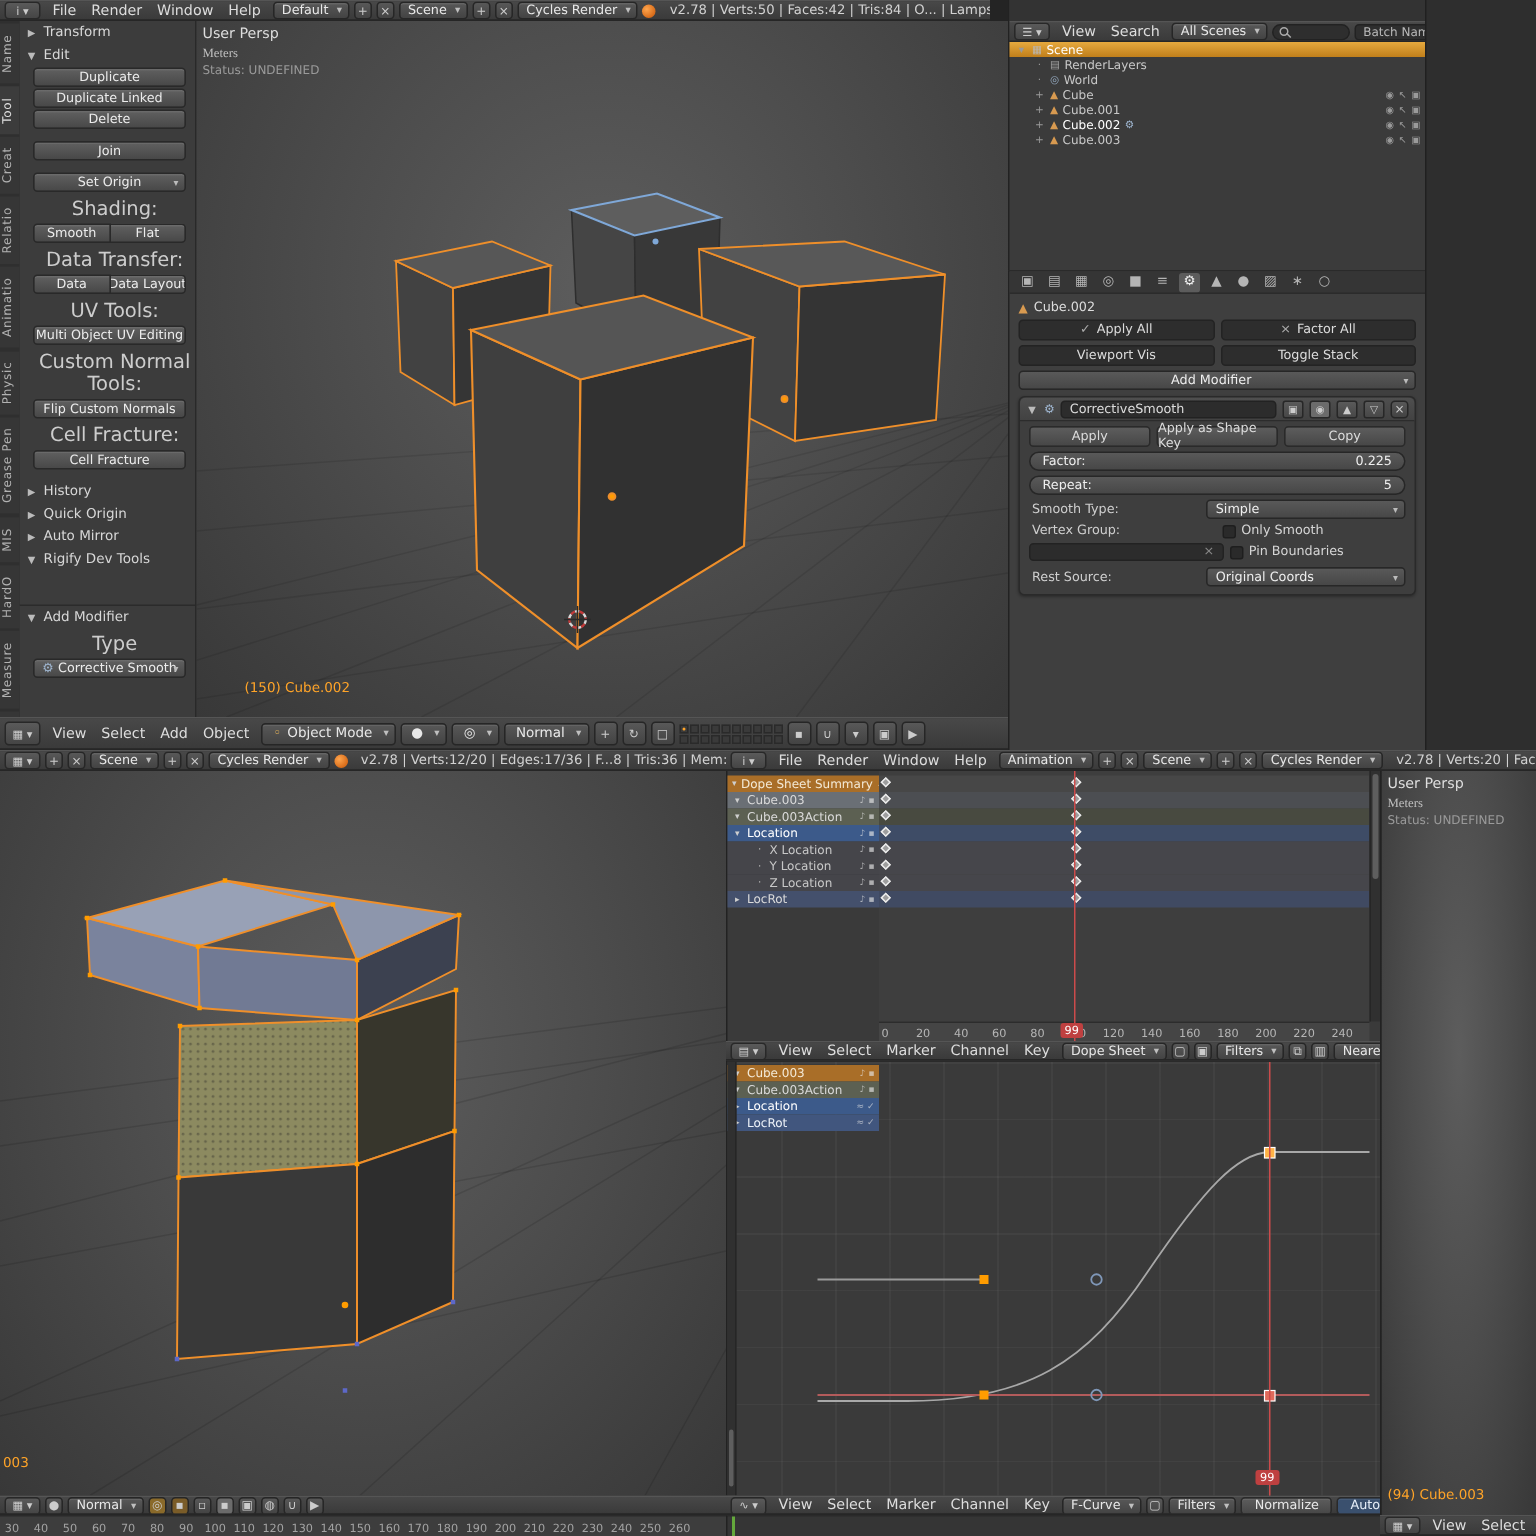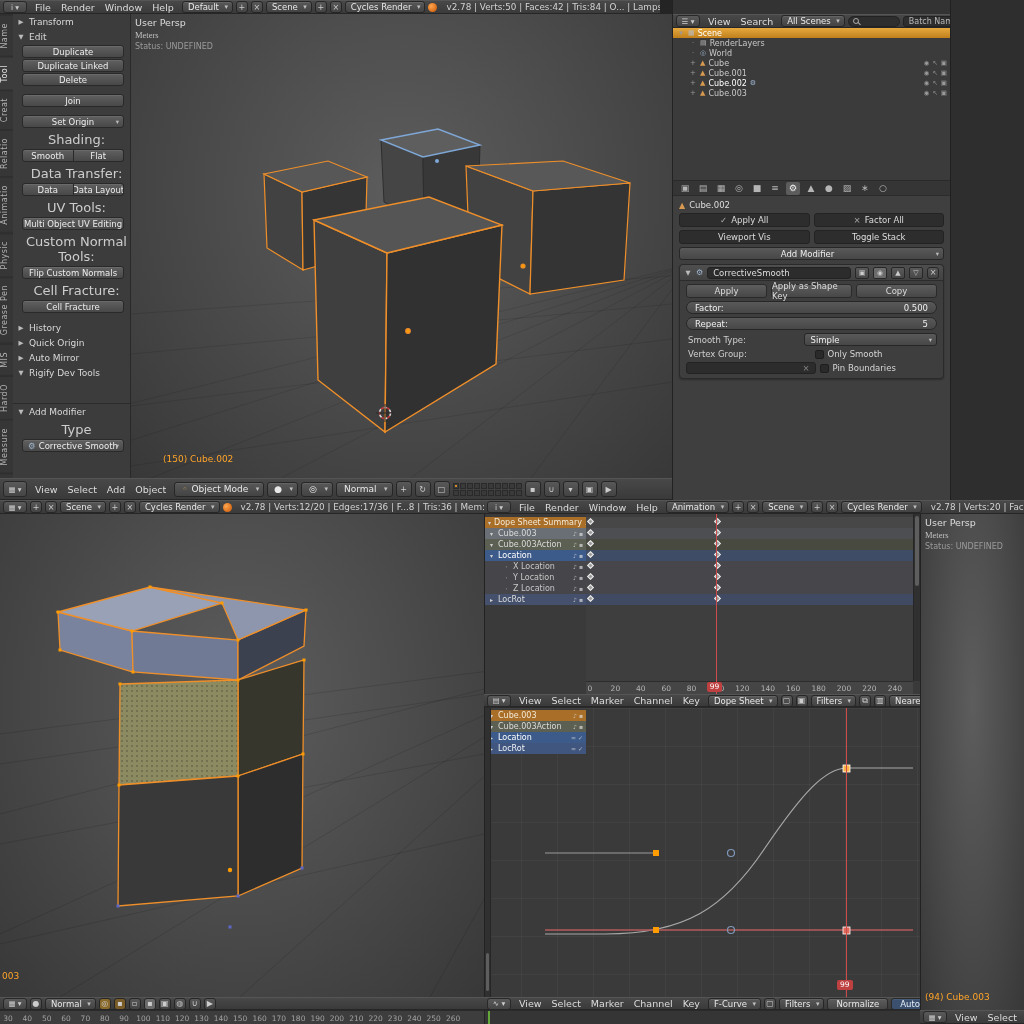--- a/index.html
+++ b/index.html
@@ -467,21 +467,21 @@
       <div class="pbtn" style="background:linear-gradient(#5d5d5d,#474747);border-color:#2a2a2a;">
           <span>Apply as Shape Key</span>
         </div>
       <div class="pbtn" style="background:linear-gradient(#5d5d5d,#474747);border-color:#2a2a2a;">
           <span>Copy</span>
         </div>
     </div>
     <div class="prow">
       <div class="pnum">
           <span>Factor:</span>
-          <span class="val">0.500</span>
+          <span class="val">0.225</span>
         </div>
     </div>
     <div class="prow">
       <div class="pnum">
           <span>Repeat:</span>
           <span class="val">5</span>
         </div>
     </div>
     <div class="prow">
       <span class="plabel">Smooth Type:</span>
@@ -495,20 +495,26 @@
         <span class="cb"></span>
         <span class="cbl">Only Smooth</span>
       </span>
     </div>
     <div class="prow" style="margin-bottom:4px;">
       <span class="inset" style="flex:1;justify-content:flex-end;color:#888;">×</span>
       <span style="flex:1;display:flex;align-items:center;gap:4px;">
         <span class="cb"></span>
         <span class="cbl">Pin Boundaries</span>
       </span>
+    </div>
+    <div class="prow" style="padding-bottom:5px;">
+      <span class="plabel">Rest Source:</span>
+      <div class="pdd">
+          <span>Original Coords</span>
+        </div>
     </div>
   </div>
 </div>
 
 <div class="abs" style="left:950px;top:0;width:74px;height:500px;background:#2e2e2e;border-left:1px solid #202020;"></div>
 
 <div class="abs hdr hdr14" style="left:0;top:500px;width:484px;height:14px;">
   <span class="edicon">▦ ▾</span>
   <span class="mini">+</span>
   <span class="mini">×</span>

